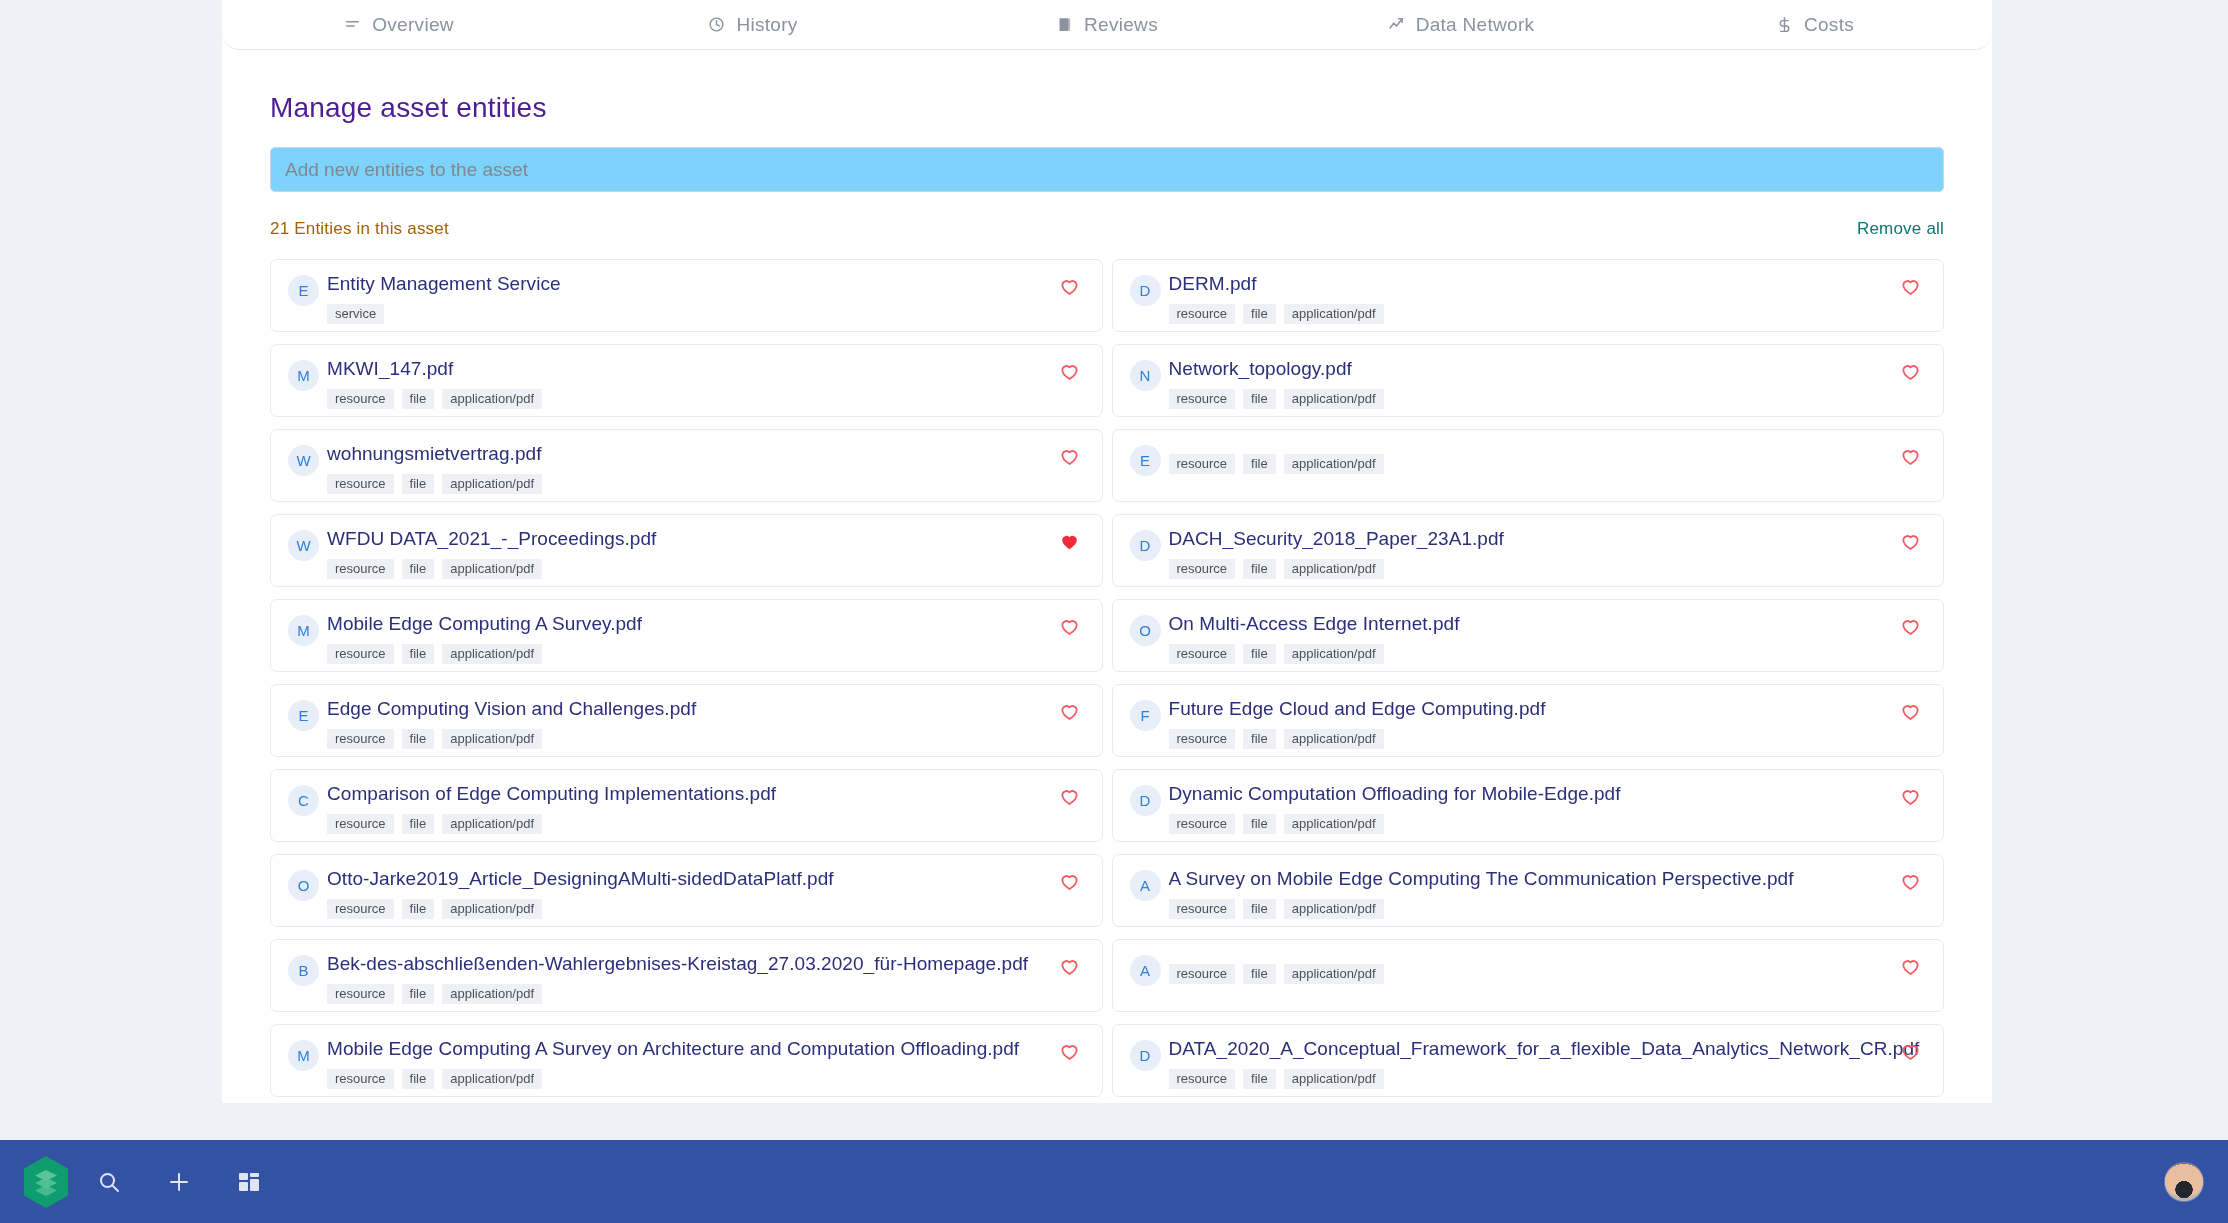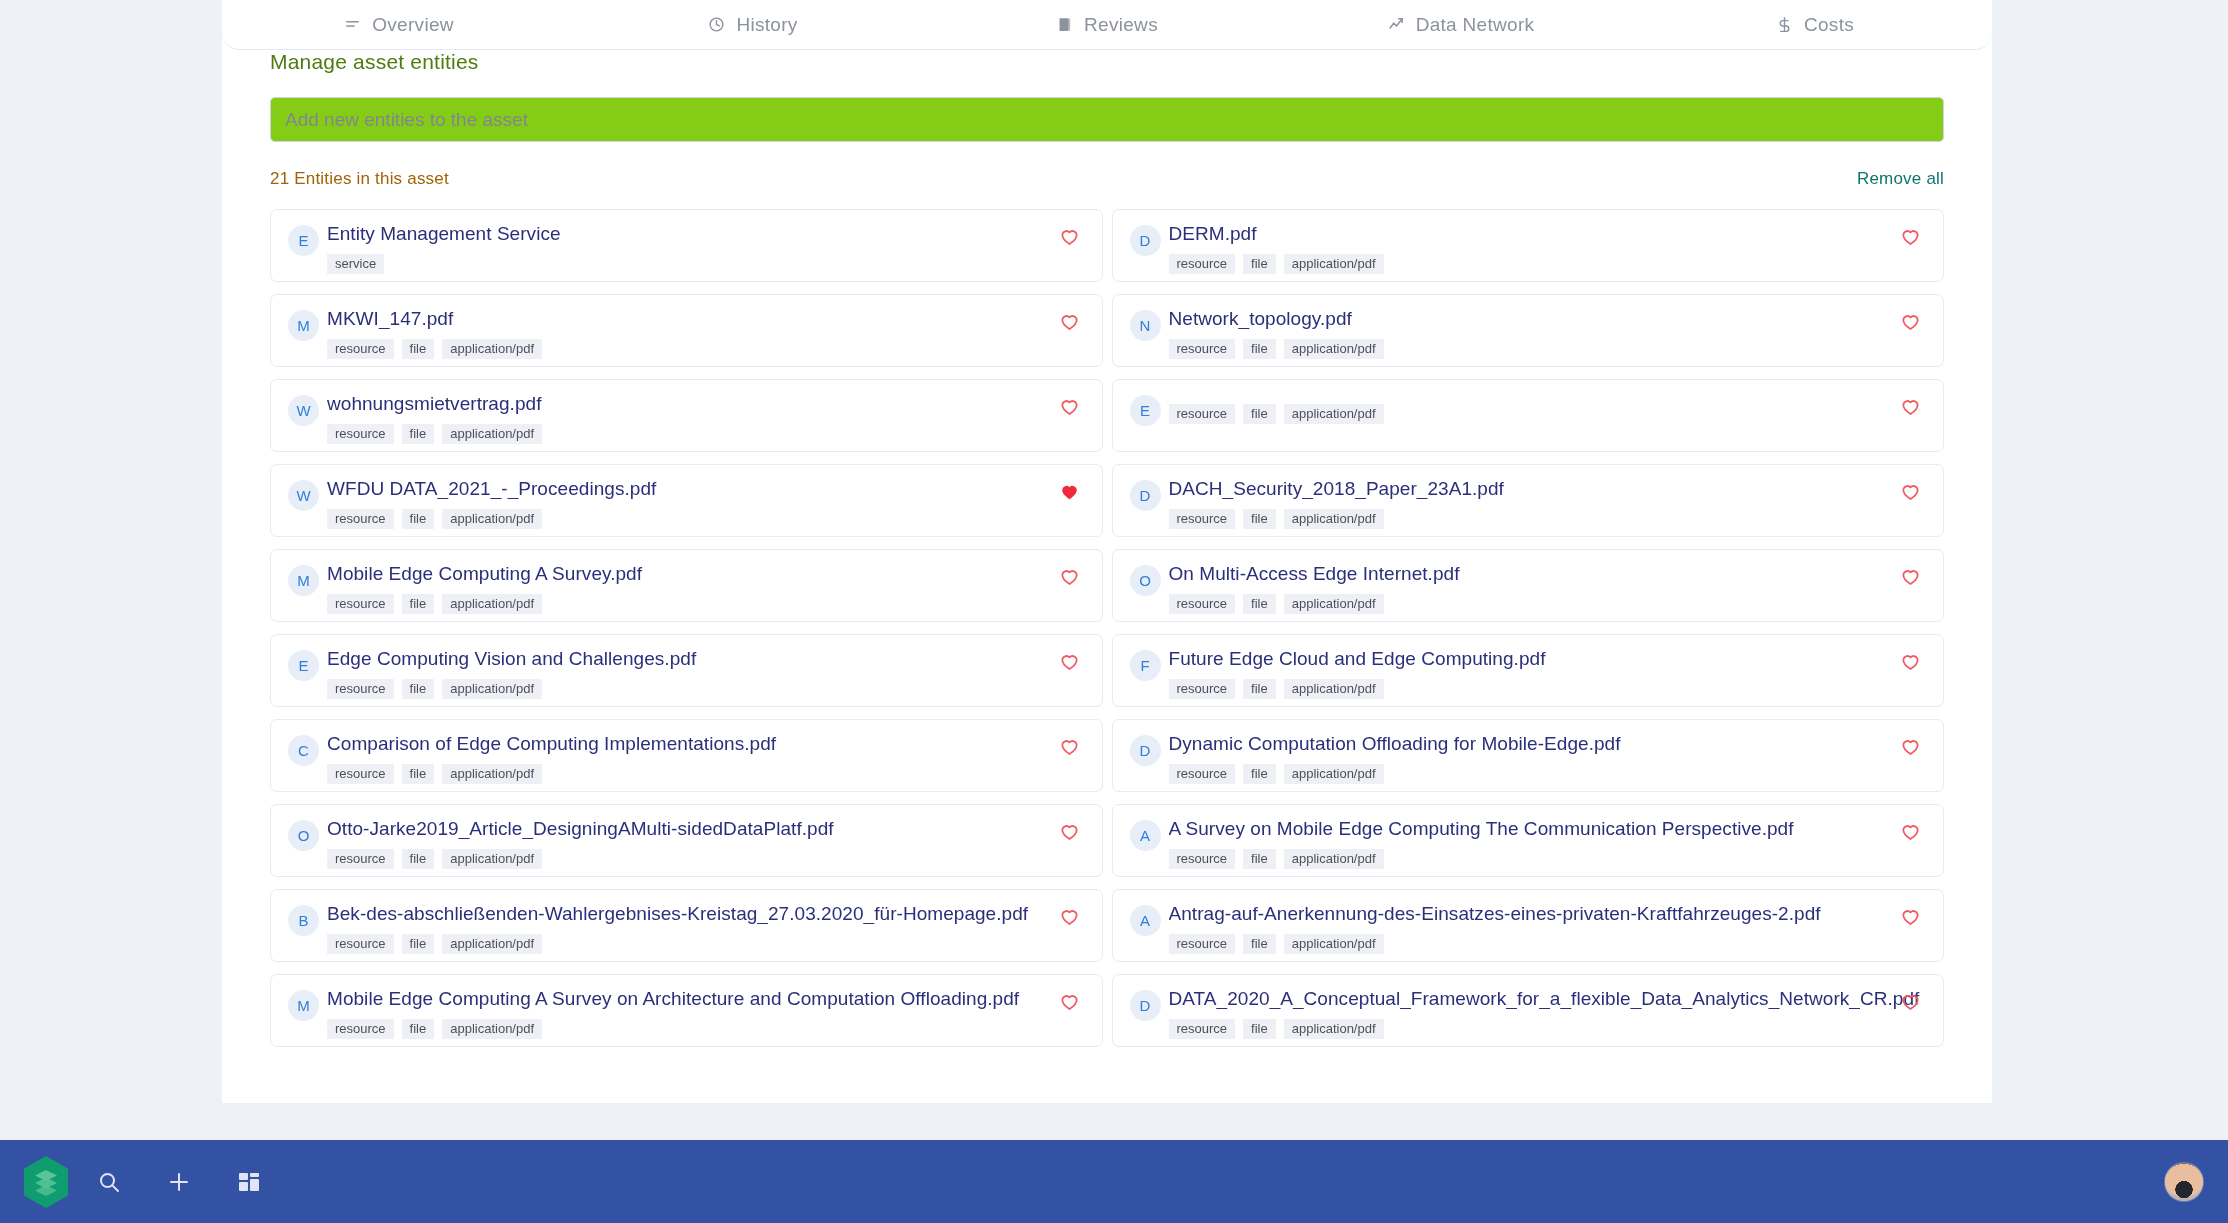--- a/index.html
+++ b/index.html
@@ -45,32 +45,33 @@
   .tab.active { color: #1675d1; }
   .tab.active .underline {
     position: absolute; left: 0; right: 0; bottom: -1px;
     height: 5px; background: #1675d1; border-radius: 3px 3px 0 0;
   }
 
   
   .panel { padding: 0 48px; }
 
   .section-title {
-    font-size: 21px;
-    color: #4d7c0f;
+    margin-top: 42px;
+    font-size: 28px;
+    color: #4c1d95;
     letter-spacing: .2px;
   }
 
   .add-input {
     margin-top: 23px;
     width: 100%;
     height: 45px;
     border: 1px solid #cfd4de;
     border-radius: 5px;
-    background: #84cc16;
+    background: #7dd3fc;
     padding: 0 14px;
     font-size: 19px;
     font-family: "Liberation Sans", sans-serif;
     color: #3d4049;
     outline: none;
   }
   .add-input::placeholder { color: #82878f; }
 
   .meta-row {
     margin-top: 27px;
@@ -519,21 +520,20 @@
             </div>
             <div class="heart">
               <svg viewBox="0 0 24 24" fill="none" stroke="#f25a62" stroke-width="2" stroke-linejoin="round">
                 <path d="M12 20.6s-8.2-5.1-8.2-10.3A4.8 4.8 0 0 1 12 7.2a4.8 4.8 0 0 1 8.2 3.1c0 5.2-8.2 10.3-8.2 10.3z"></path>
               </svg>
             </div>
           </div>
           <div class="card">
             <div class="avatar">A</div>
             <div class="card-body">
-              <div class="card-title">Antrag-auf-Anerkennung-des-Einsatzes-eines-privaten-Kraftfahrzeuges-2.pdf</div>
               <div class="tags">
                 <span class="tag">resource</span>
                 <span class="tag">file</span>
                 <span class="tag">application/pdf</span>
               </div>
             </div>
             <div class="heart">
               <svg viewBox="0 0 24 24" fill="none" stroke="#f25a62" stroke-width="2" stroke-linejoin="round">
                 <path d="M12 20.6s-8.2-5.1-8.2-10.3A4.8 4.8 0 0 1 12 7.2a4.8 4.8 0 0 1 8.2 3.1c0 5.2-8.2 10.3-8.2 10.3z"></path>
               </svg>

